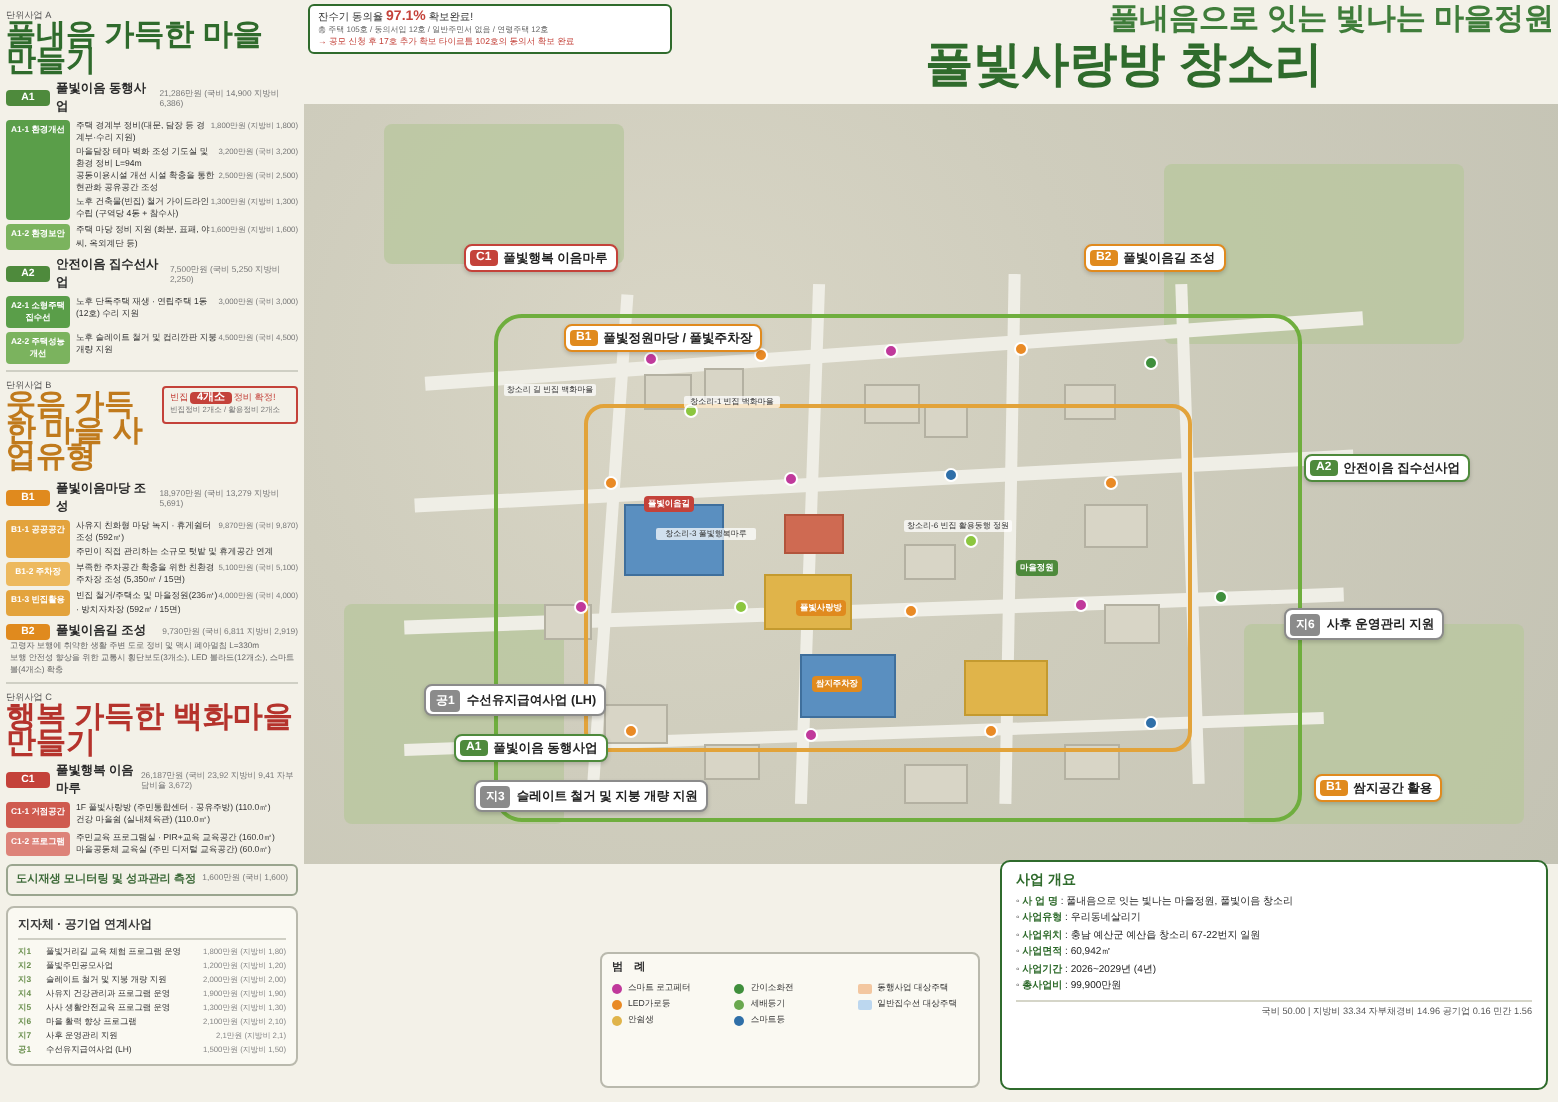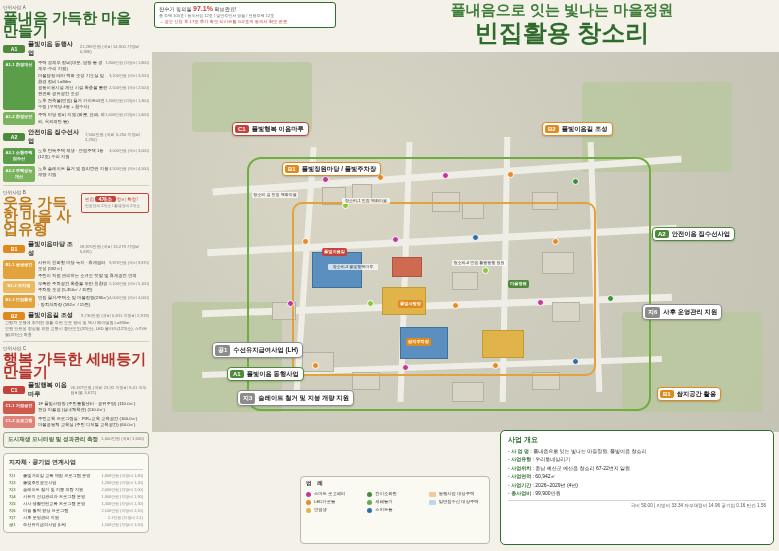--- a/index.html
+++ b/index.html
@@ -59,21 +59,21 @@
 
   
   .topstrip{position:absolute;left:152px;top:0;width:627px;height:22px;}
   .ratebox{position:absolute;left:2px;top:2px;width:182px;border:1px solid #2f6b2c;border-radius:3px;background:#fff;padding:2px 4px;box-sizing:border-box;}
   .ratebox .l1{font-size:5.2px;color:#333;}
   .ratebox .pct{color:#c4423a;font-weight:bold;font-size:7px;}
   .ratebox .l2{font-size:4px;color:#666;line-height:6px;}
   .ratebox .l3{font-size:4.3px;color:#c4423a;line-height:6px;}
 
   .headline{position:absolute;left:195px;top:0px;width:430px;text-align:center;}
-  .headline .h1{font-size:15px;font-weight:bold;color:#3f7d3a;line-height:20px;}
+  .headline .h1{font-size:15px;font-weight:bold;color:#3f7d3a;line-height:20px;text-align:right;}
   .headline .h2{font-size:24px;font-weight:bold;color:#2f6b2c;line-height:26px;}
 
   
   .map{position:absolute;left:152px;top:52px;width:627px;height:380px;overflow:hidden;}
   .mapbg{position:absolute;inset:0;background:
      radial-gradient(circle at 30% 35%, #d9d6c6 0%, #cfcdbd 40%, #c4c3b4 100%);
   }
   .roadline{position:absolute;background:#efeee6;}
   .greenarea{position:absolute;background:#b9c79f;opacity:.8;border-radius:4px;}
   .bldg{position:absolute;background:#d8d5c6;border:1px solid #b4b1a2;}
@@ -219,21 +219,21 @@
       <div class="note" style="margin-left:2px;">
         <div>고령자 보행에 취약한 생활 주변 도로 정비 및 맥시 폐아멀침 L=330m</div>
         <div>보행 안전성 향상을 위한 교통시 횡단보도(3개소), LED 볼라드(12개소), 스마트볼(4개소) 확충</div>
       </div>
     </div>
 
     <div class="divider"></div>
 
     <div class="blockC">
       <span class="sec-sub">단위사업 C</span>
-      <div class="bigtitle">행복 가득한 세배등기 만들기</div>
+      <div class="bigtitle">행복 가득한 백화마을 만들기</div>
 
       <div class="itemhead">
         <span class="tag r">C1</span>
         <span class="itemname">풀빛행복 이음마루</span>
         <span class="itemnote">26,187만원 (국비 23,92 지방비 9,41 자부담비율 3,672)</span>
       </div>
       <div class="subrow">
         <div class="subtag r">C1-1 거점공간</div>
         <div class="sublines">
           <div>1F 풀빛사랑방 (주민통합센터 · 공유주방) (110.0㎡)</div>
@@ -304,21 +304,21 @@
       <div class="l1">
         <span>잔수기 동의율</span>
         <span class="pct">97.1%</span>
         <span>확보완료!</span>
       </div>
       <div class="l2">총 주택 105호 / 동의서입 12호 / 일반주민서 없음 / 연령주택 12호</div>
       <div class="l3">→ 공모 신청 후 17호 추가 확보 타이르틈 102호의 동의서 확보 완료</div>
     </div>
     <div class="headline">
       <div class="h1">풀내음으로 잇는 빛나는 마을정원</div>
-      <div class="h2">빈집활용 창소리</div>
+      <div class="h2">풀빛사랑방 창소리</div>
     </div>
   </div>
 
   <div class="map">
     <div class="mapbg"></div>
 
     <div class="greenarea" style="left:40px;top:10px;width:120px;height:70px;"></div>
     <div class="greenarea" style="left:430px;top:30px;width:150px;height:90px;"></div>
     <div class="greenarea" style="left:20px;top:250px;width:110px;height:110px;"></div>
     <div class="greenarea" style="left:470px;top:260px;width:140px;height:100px;"></div>

